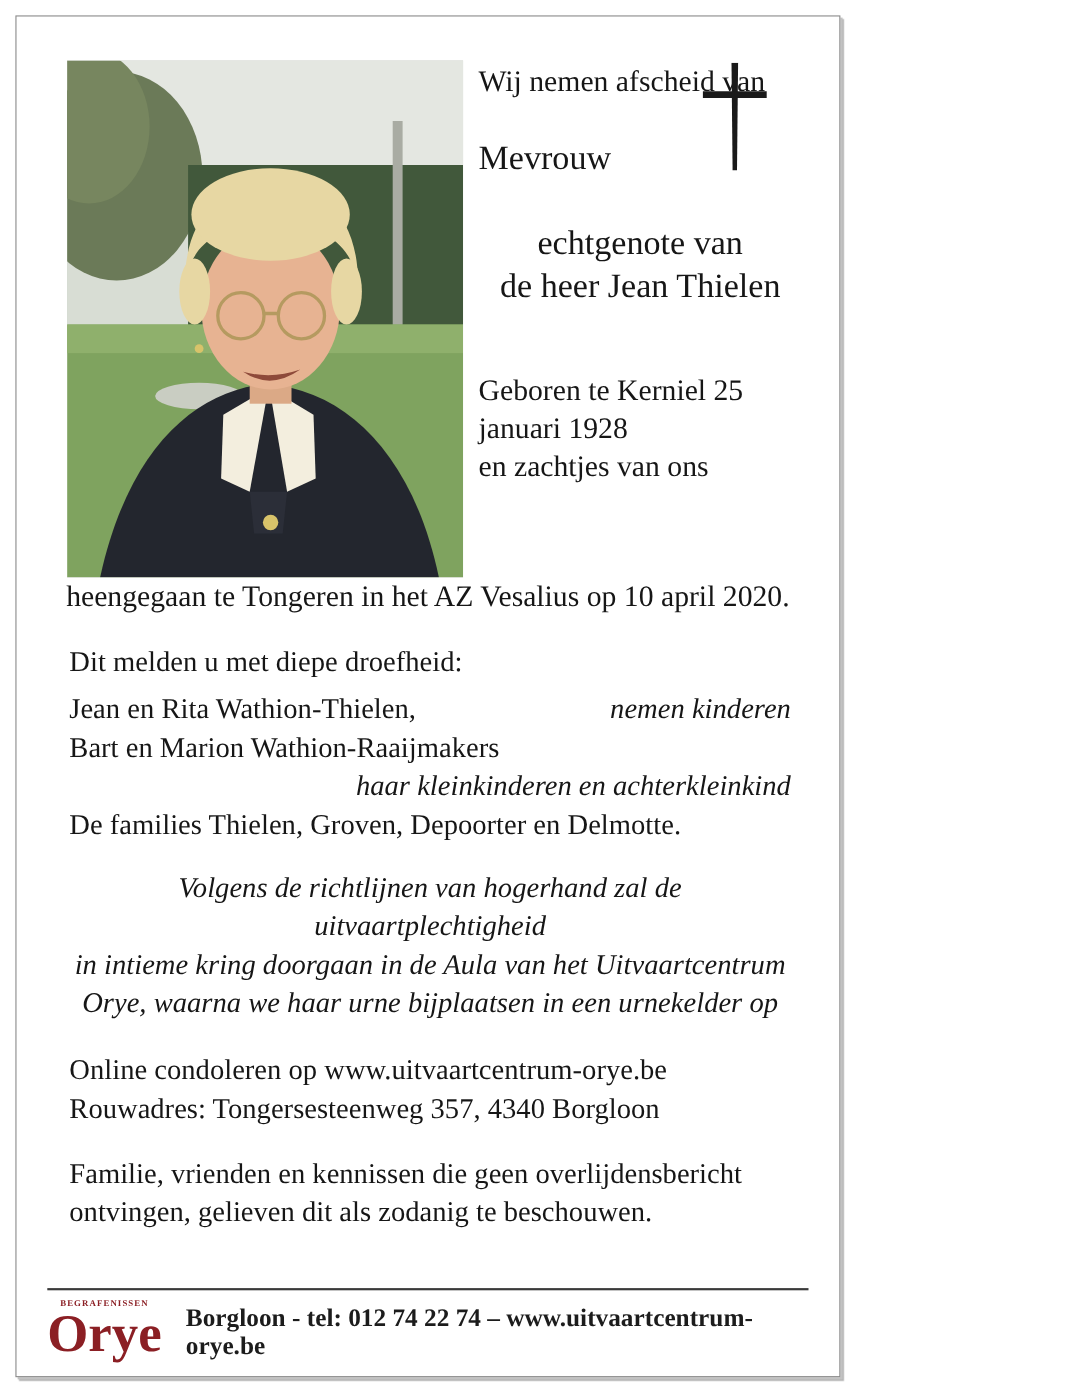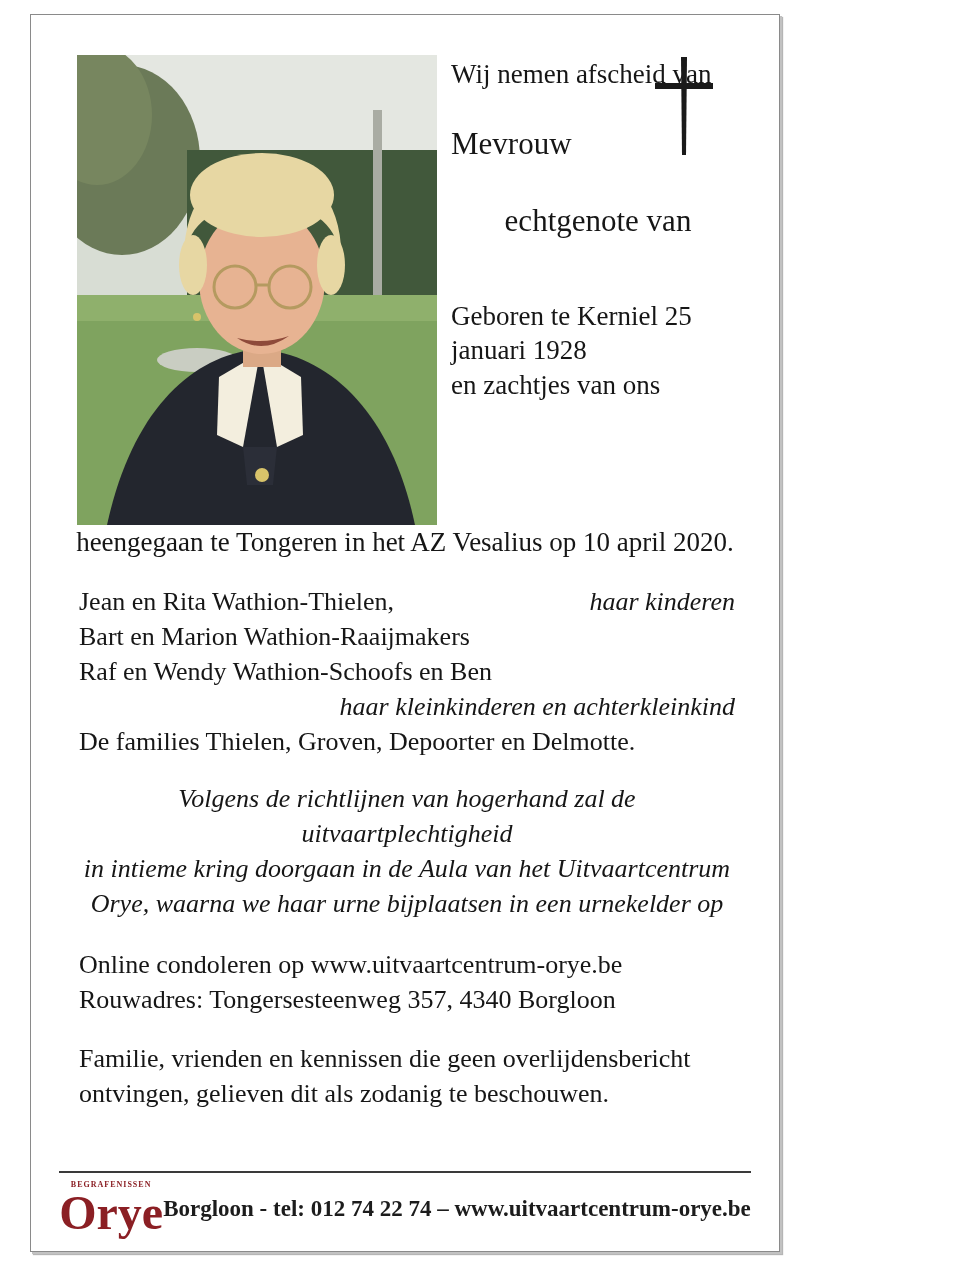--- a/index.html
+++ b/index.html
@@ -3,21 +3,20 @@
 <meta charset="utf-8">
 <style>
   html,body{margin:0;padding:0;background:#fff;}
   .page{
     position:relative;
     width:780px;height:1270px;
     background:#fff;
     font-family:"Liberation Serif", serif;
     color:#161616;
     overflow:hidden;
-    margin-left:16px;
   }
   .card{
     position:absolute;
     left:14px;top:14px;right:16px;bottom:18px;
     border:1px solid #8a8a8a;
     box-shadow:2px 2px 0 #c2c2c2, 3px 3px 1px rgba(90,90,90,.45);
     background:#fff;
   }
   .top-section{
     display:flex;
@@ -62,21 +61,21 @@
     line-height:35px;
   }
   .contact-block{margin-top:26px;}
   .notice-block{margin-top:24px;}
   .footer{
     position:absolute;
     left:28px;right:28px;bottom:14px;
   }
   .footer-rule{border-top:2px solid #3a3a3a;margin-bottom:8px;}
   .footer-row{
-    display:flex;align-items:center;justify-content:center;
+    display:flex;align-items:flex-end;justify-content:center;gap:22px;
   }
   .logo{display:flex;flex-direction:column;align-items:center;line-height:1;}
   .logo-top{font-size:8px;letter-spacing:1px;color:#8b1f24;font-weight:bold;}
   .logo-name{font-size:48px;font-weight:bold;color:#8b1f24;font-style:normal;}
   .footer-info{font-size:23px;font-weight:bold;color:#1c1c1c;}
 </style>
 </head>
 <body>
 
 <div class="page">
@@ -117,38 +116,39 @@
       <div class="right-col">
         <svg class="cross" viewBox="0 0 66 98">
           <polygon points="30,0 36,0 35,98 31,98" fill="#1a1a1a"></polygon>
           <polygon points="4,26 62,26 62,32 4,32" fill="#1a1a1a"></polygon>
         </svg>
 
         <div class="intro">Wij nemen afscheid van</div>
         <div class="mevrouw">Mevrouw</div>
         <div class="spouse">
           <div>echtgenote van</div>
+          <div>de heer Jean Thielen</div>
         </div>
         <div class="born-block">
           <div>Geboren te Kerniel 25 januari 1928</div>
           <div>en zachtjes van ons</div>
         </div>
       </div>
     </div>
 
     <div class="full-center-line">heengegaan te Tongeren in het AZ Vesalius op 10 april 2020.</div>
 
     <div class="body-copy">
+      <div class="announce">Dit melden u met diepe droefheid:</div>
 
       <div class="fam-row">
         <span>Jean en Rita Wathion-Thielen,</span>
-        <span class="italic">haar kinderen</span>
+        <span class="italic">nemen kinderen</span>
       </div>
       <div>Bart en Marion Wathion-Raaijmakers</div>
-      <div>Raf en Wendy Wathion-Schoofs en Ben</div>
       <div class="italic right-align">haar kleinkinderen en achterkleinkind</div>
       <div>De families Thielen, Groven, Depoorter en Delmotte.</div>
 
       <div class="ceremony">
         <div>Volgens de richtlijnen van hogerhand zal de uitvaartplechtigheid</div>
         <div>in intieme kring doorgaan in de Aula van het Uitvaartcentrum</div>
         <div>Orye, waarna we haar urne bijplaatsen in een urnekelder op</div>
       </div>
 
       <div class="contact-block">

